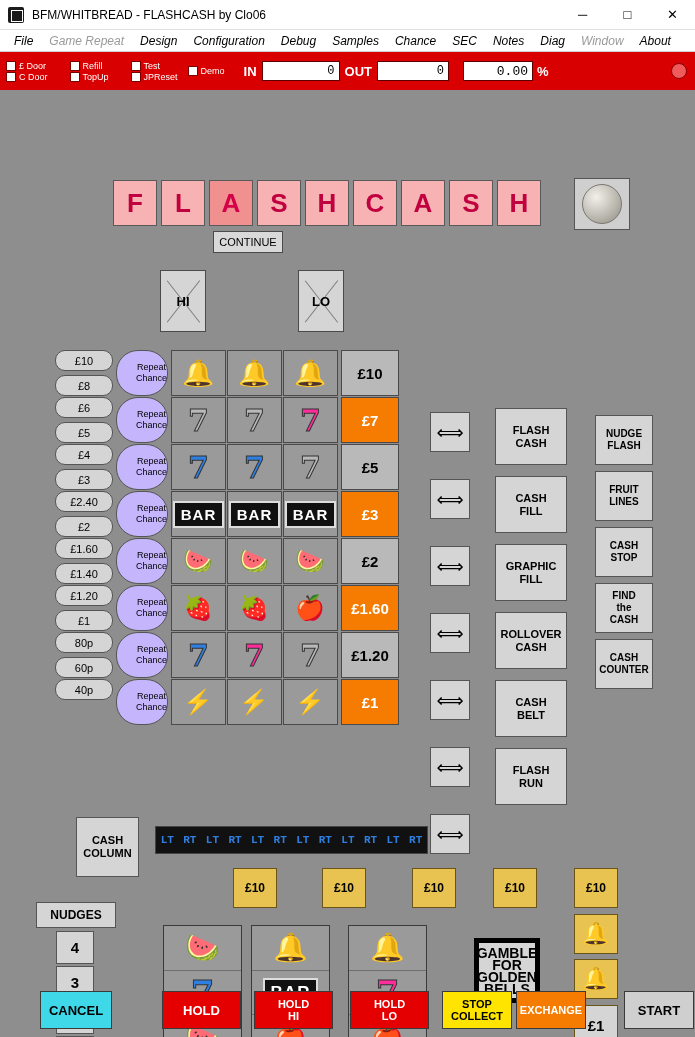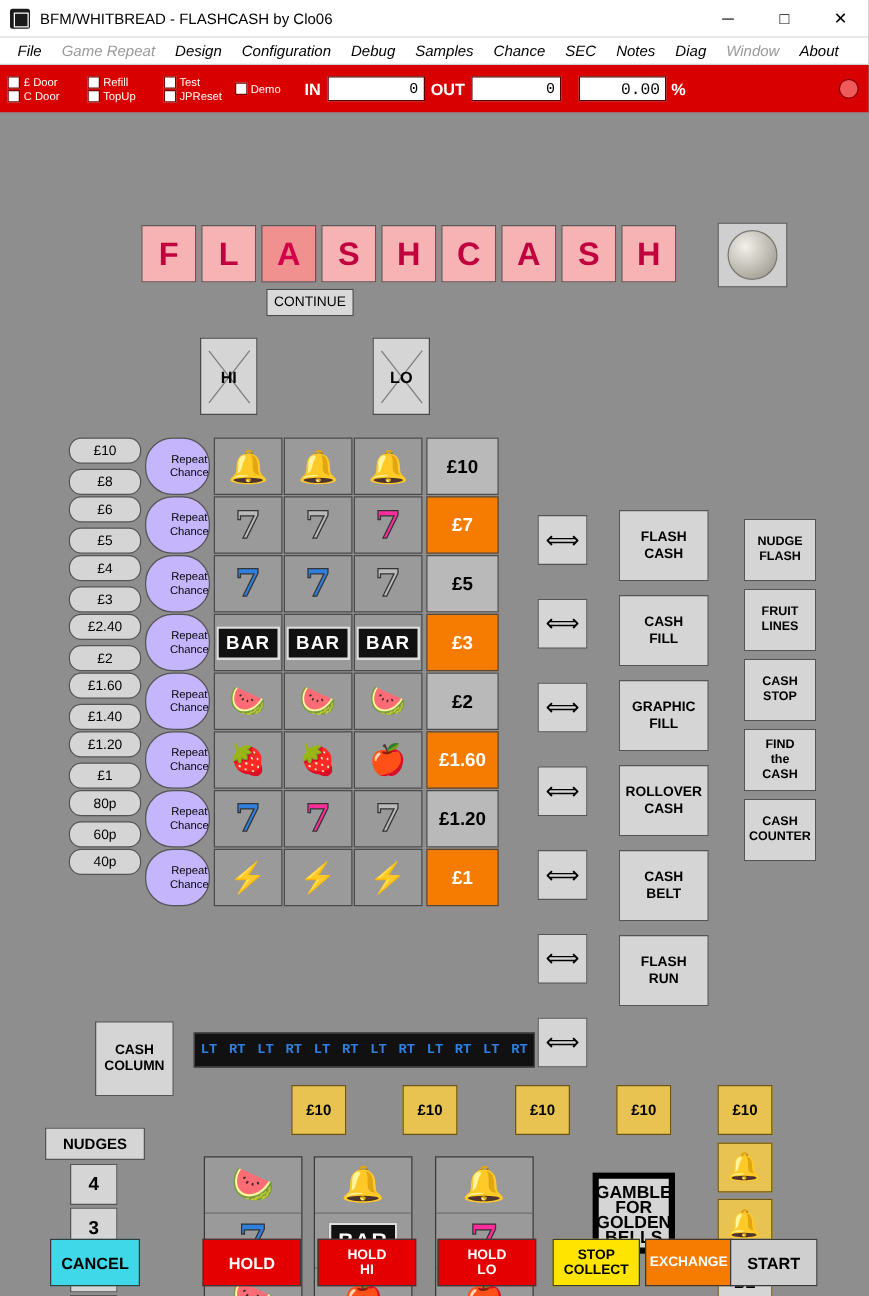--- a/index.html
+++ b/index.html
@@ -257,21 +257,21 @@
     position:absolute; height:38px; border:1px solid #3a3a3a;
     font-size:13px; font-weight:bold;
     display:flex; align-items:center; justify-content:center;
   }
   .b-cancel { left:40px; top:3px; width:72px; background:#3fd8e8; color:#000; }
   .b-hold   { left:162px; top:3px; width:79px; background:#e40000; color:#fff; }
   .b-holdhi { left:254px; top:3px; width:79px; background:#e40000; color:#fff; font-size:11px; line-height:12px; text-align:center;}
   .b-holdlo { left:350px; top:3px; width:79px; background:#e40000; color:#fff; font-size:11px; line-height:12px; text-align:center;}
   .b-stop   { left:442px; top:3px; width:70px; background:#ffe400; color:#000; font-size:11px; line-height:12px; text-align:center;}
   .b-exch   { left:516px; top:3px; width:70px; background:#f57c00; color:#fff; font-size:11px; }
-  .b-start  { left:584px; top:3px; width:70px; background:#cfcfcf; color:#000; }
+  .b-start  { left:624px; top:3px; width:70px; background:#cfcfcf; color:#000; }
 </style>
 </head>
 <body>
 
 <div class="titlebar">
   <div class="title-icon"></div>
   <div class="title-text">BFM/WHITBREAD - FLASHCASH by Clo06</div>
   <div class="win-btns">
     <div class="win-btn">─</div>
     <div class="win-btn">□</div>

